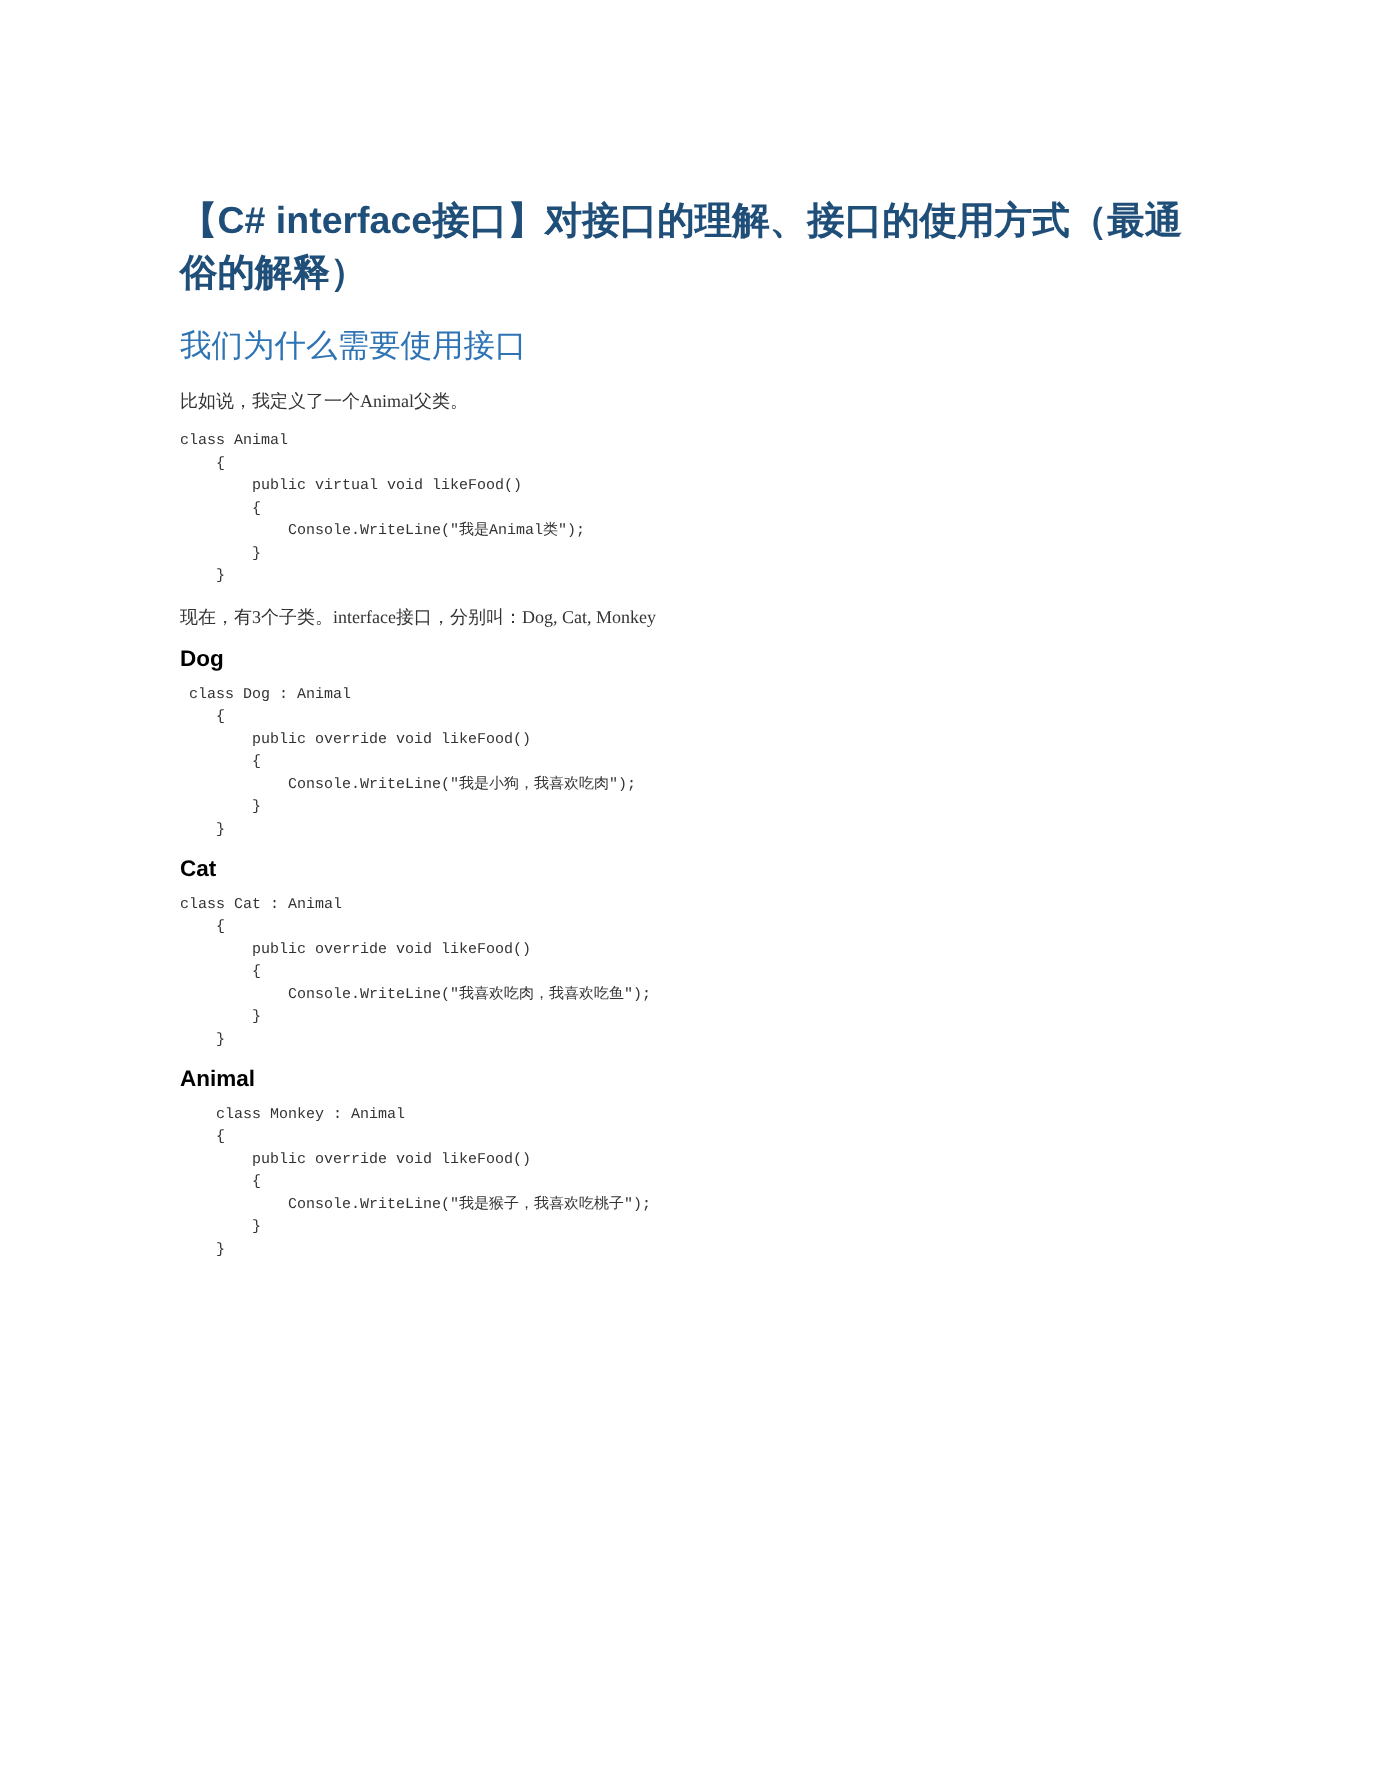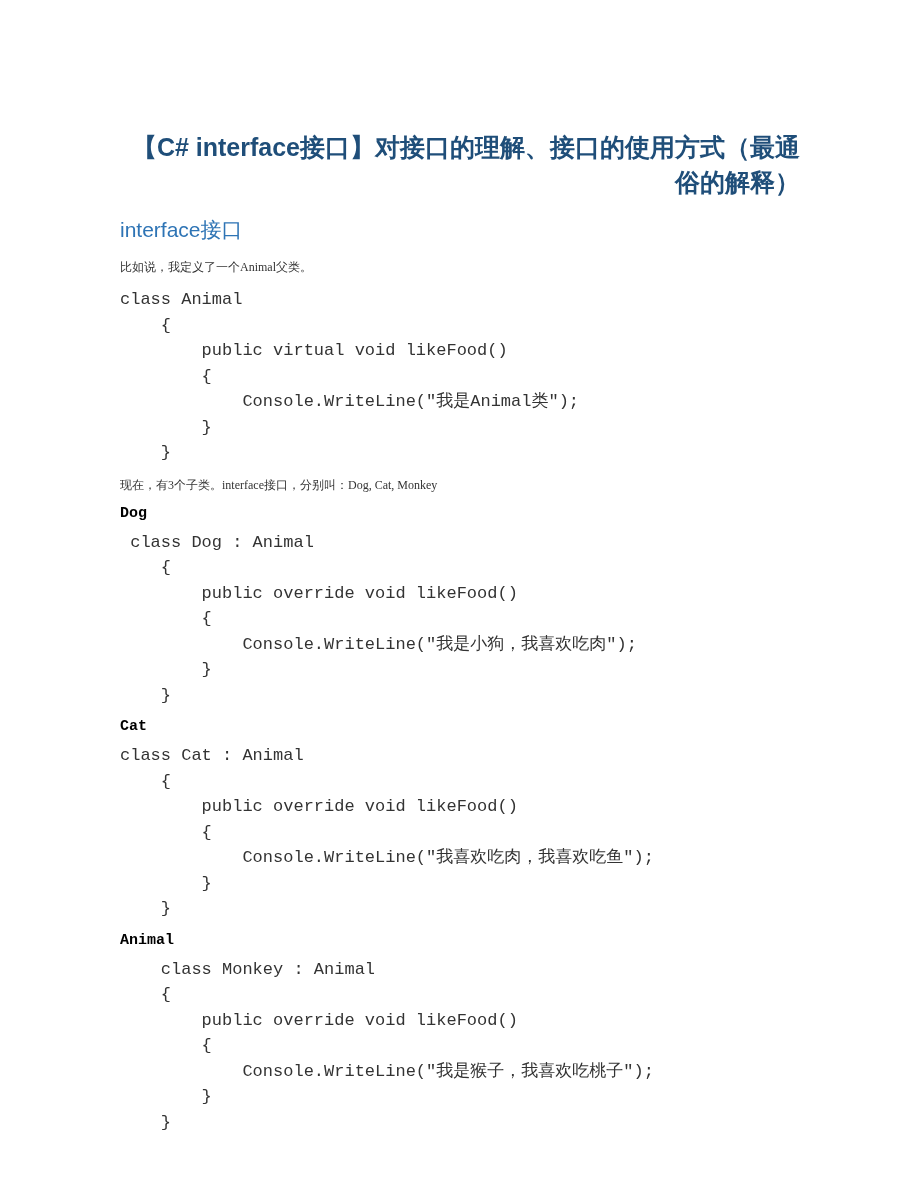--- a/index.html
+++ b/index.html
@@ -15,60 +15,59 @@
       font-family: "Microsoft YaHei", "SimSun", sans-serif;
       color: #333;
     }
     .title-main {
       color: #1f4e79;
       font-size: 25px;
       font-weight: bold;
       line-height: 1.4;
       margin-bottom: 16px;
       font-family: "Microsoft YaHei", "SimHei", sans-serif;
-      text-align: right;
     }
     .subtitle {
       color: #2e74b5;
       font-size: 21px;
       font-weight: normal;
       margin-bottom: 14px;
       font-family: "Microsoft YaHei", "SimHei", sans-serif;
     }
     .body-text {
       font-size: 12px;
       color: #333;
       margin-bottom: 10px;
       line-height: 1.6;
       font-family: "SimSun", "Microsoft YaHei", serif;
     }
     .code-block {
       font-family: Consolas, "Courier New", monospace;
-      font-size: 17px;
+      font-size: 10px;
       color: #333;
       white-space: pre;
       line-height: 1.5;
       margin-bottom: 10px;
     }
     .section-label {
       font-size: 15px;
       font-weight: bold;
       color: #000;
       margin-top: 8px;
       margin-bottom: 8px;
-      font-family: Liberation Mono, monospace;
+      font-family: Liberation Sans, sans-serif;
     }
   </style>
 </head>
 <body>
 
 <h1 class="title-main">【C#
 interface接口】对接口的理解、接口的使用方式（最通俗的解释）</h1>
 
-<h2 class="subtitle">interface接口</h2>
+<h2 class="subtitle">我们为什么需要使用接口</h2>
 
 <p class="body-text">比如说，我定义了一个Animal父类。</p>
 
 <div class="code-block">class Animal
     {
         public virtual void likeFood()
         {
             Console.WriteLine("我是Animal类");
         }
     }</div>

